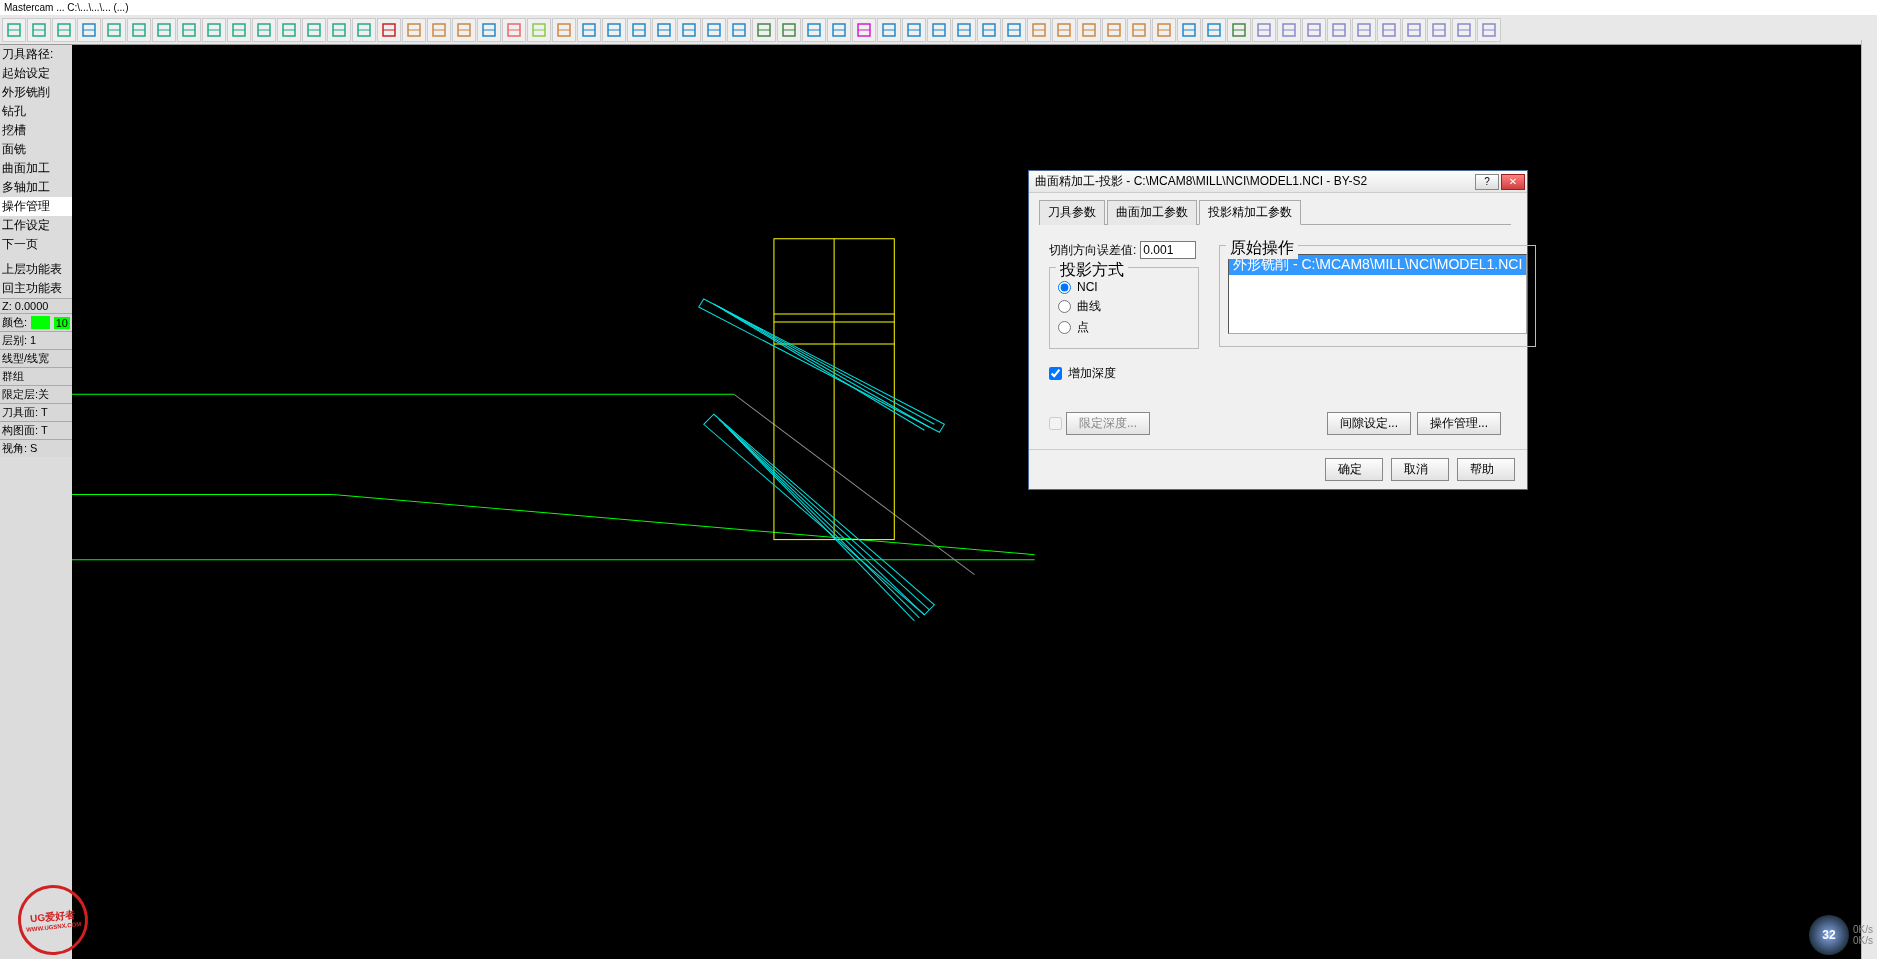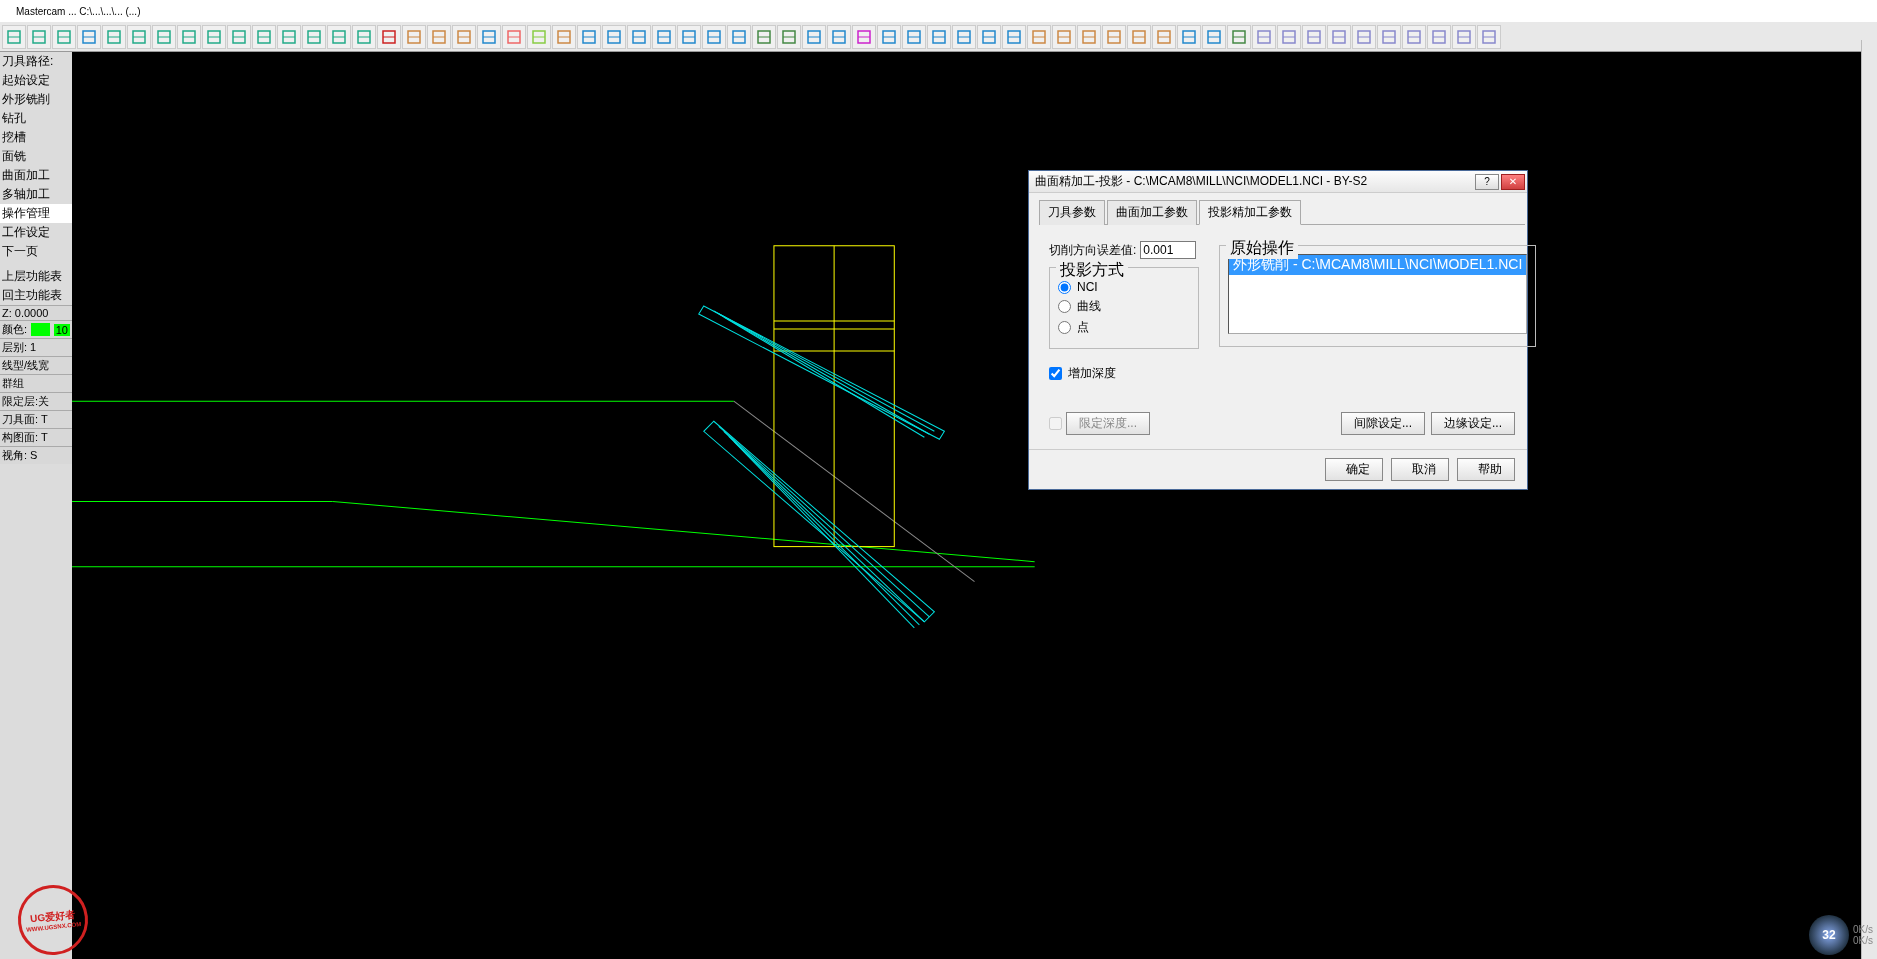--- a/index.html
+++ b/index.html
@@ -6,26 +6,26 @@
   body {
     font-family: "SimSun", "宋体", sans-serif;
     font-size: 12px;
     background: #000;
     overflow: hidden;
     width: 1877px;
     height: 959px;
     position: relative;
   }
   .titlebar {
-    height: 22px;
+    height: 15px;
     background: #fff;
     display: flex;
     align-items: center;
     gap: 4px;
-    padding-left: 16px;
+    padding-left: 4px;
     color: #000;
     font-size: 10px;
     white-space: nowrap;
     overflow: hidden;
   }
   .toolbar {
     height: 30px;
     background: #e8e8e8;
     border-bottom: 1px solid #999;
     display: flex;
@@ -114,21 +114,21 @@
   .dialog-buttons { display: flex; gap: 2px; }
   .dialog-btn {
     width: 24px; height: 16px;
     border: 1px solid #888;
     background: linear-gradient(#fff,#ddd);
     font-size: 10px;
     display: flex; align-items: center; justify-content: center;
     cursor: pointer;
   }
   .dialog-btn.close { background: linear-gradient(#ff8080,#d04040); color: #fff; border-color: #a02020; }
-  .dialog-body { padding: 6px 2px 10px 10px; }
+  .dialog-body { padding: 6px 16px 10px 10px; }
   .tabs {
     display: flex;
     border-bottom: 1px solid #aaa;
     font-size: 12px;
   }
   .tab {
     padding: 3px 8px;
     border: 1px solid #aaa;
     border-bottom: none;
     background: #e8e8e8;
@@ -199,21 +199,21 @@
     align-items: center;
   }
   .bottom-row .chk { margin-right: auto; display: flex; align-items: center; gap: 4px; color: #888; }
   .btn {
     padding: 2px 12px;
     border: 1px solid #888;
     background: linear-gradient(#fdfdfd,#e2e2e2);
     cursor: pointer;
     font-size: 12px;
     min-width: 58px;
-    text-align: right;
+    text-align: left;
   }
   .btn.disabled { color: #888; }
   .dialog-footer {
     display: flex;
     justify-content: flex-end;
     gap: 8px;
     padding: 8px 12px;
     border-top: 1px solid #ccc;
   }
   .watermark {
@@ -748,21 +748,21 @@
           </div>
         </div>
       </div>
     </div>
     <div class="bottom-row">
       <label class="chk">
         <input type="checkbox" disabled="" style="">
         <span class="btn disabled">限定深度...</span>
       </label>
       <div class="btn">间隙设定...</div>
-      <div class="btn">边缘设定...</div>
+      <div class="btn">操作管理...</div>
     </div>
   </div>
   <div class="dialog-footer">
     <div class="btn">确定</div>
     <div class="btn">取消</div>
     <div class="btn">帮助</div>
   </div>
 </div>
 
 <div class="watermark">

